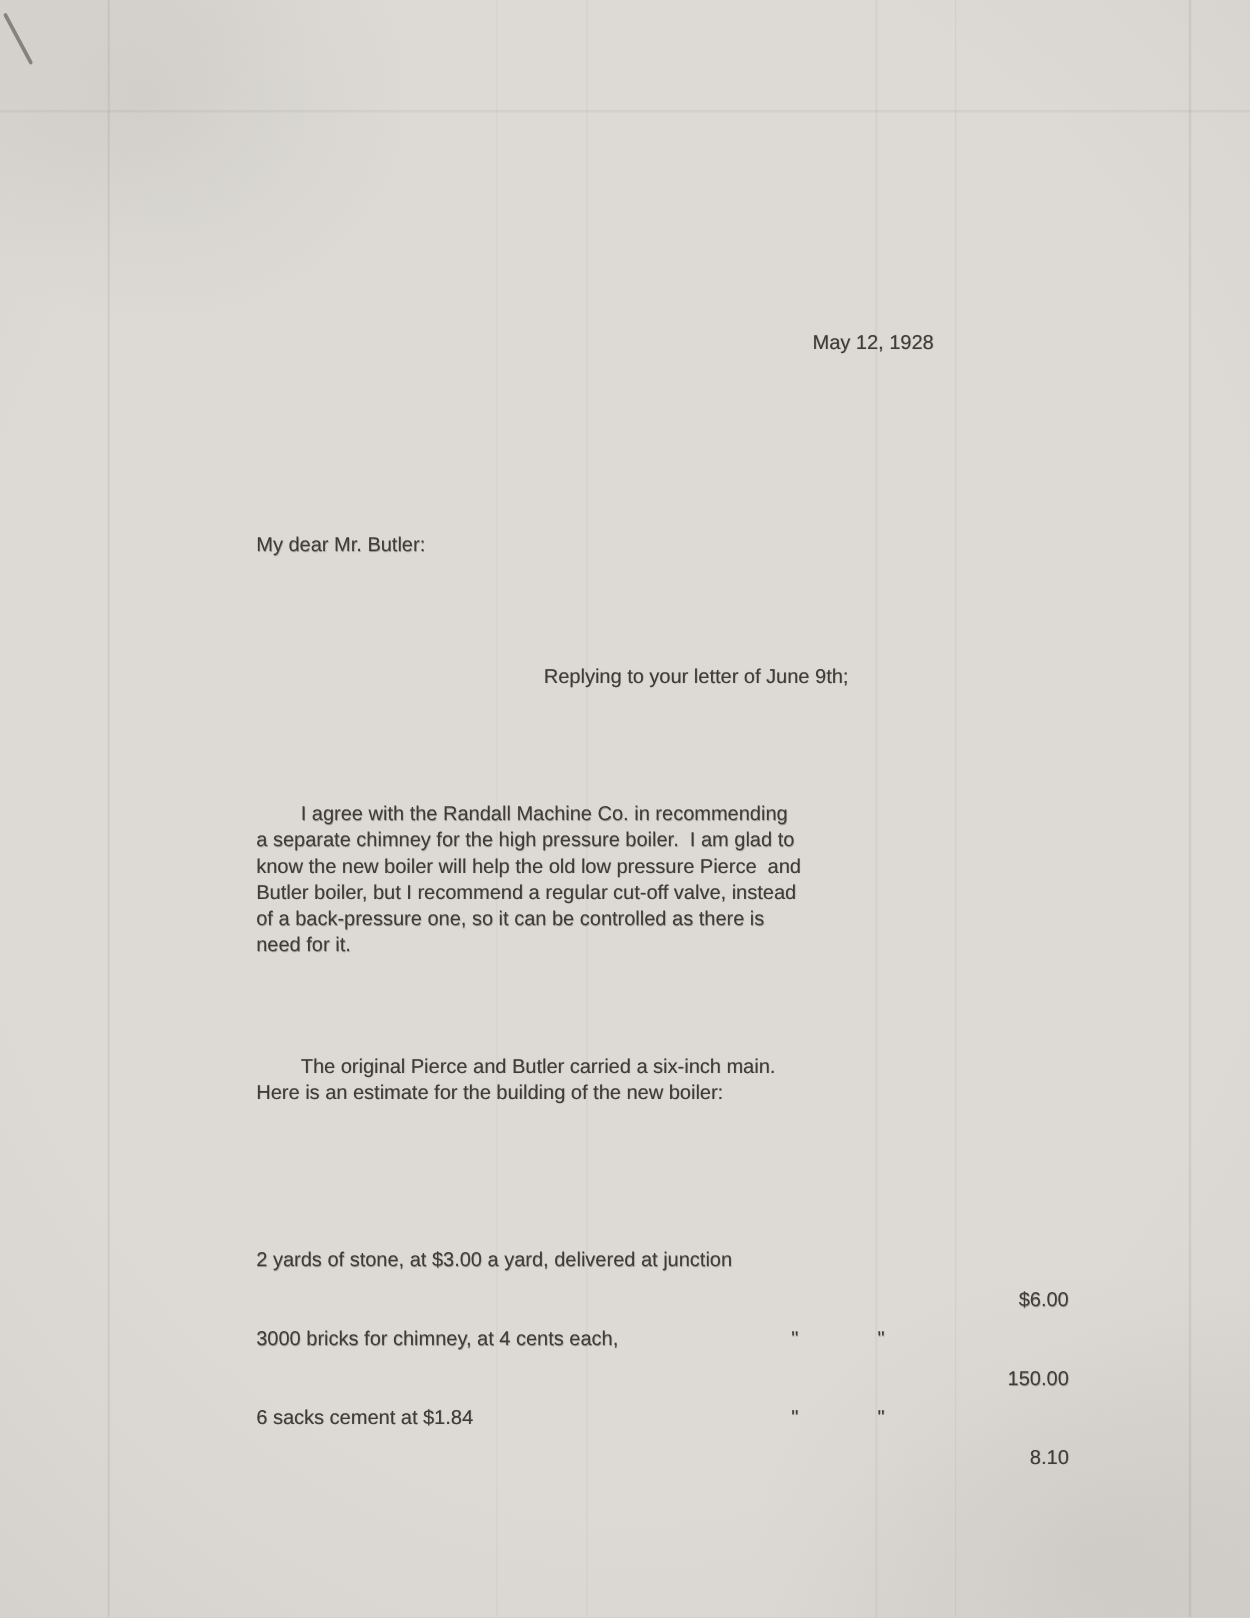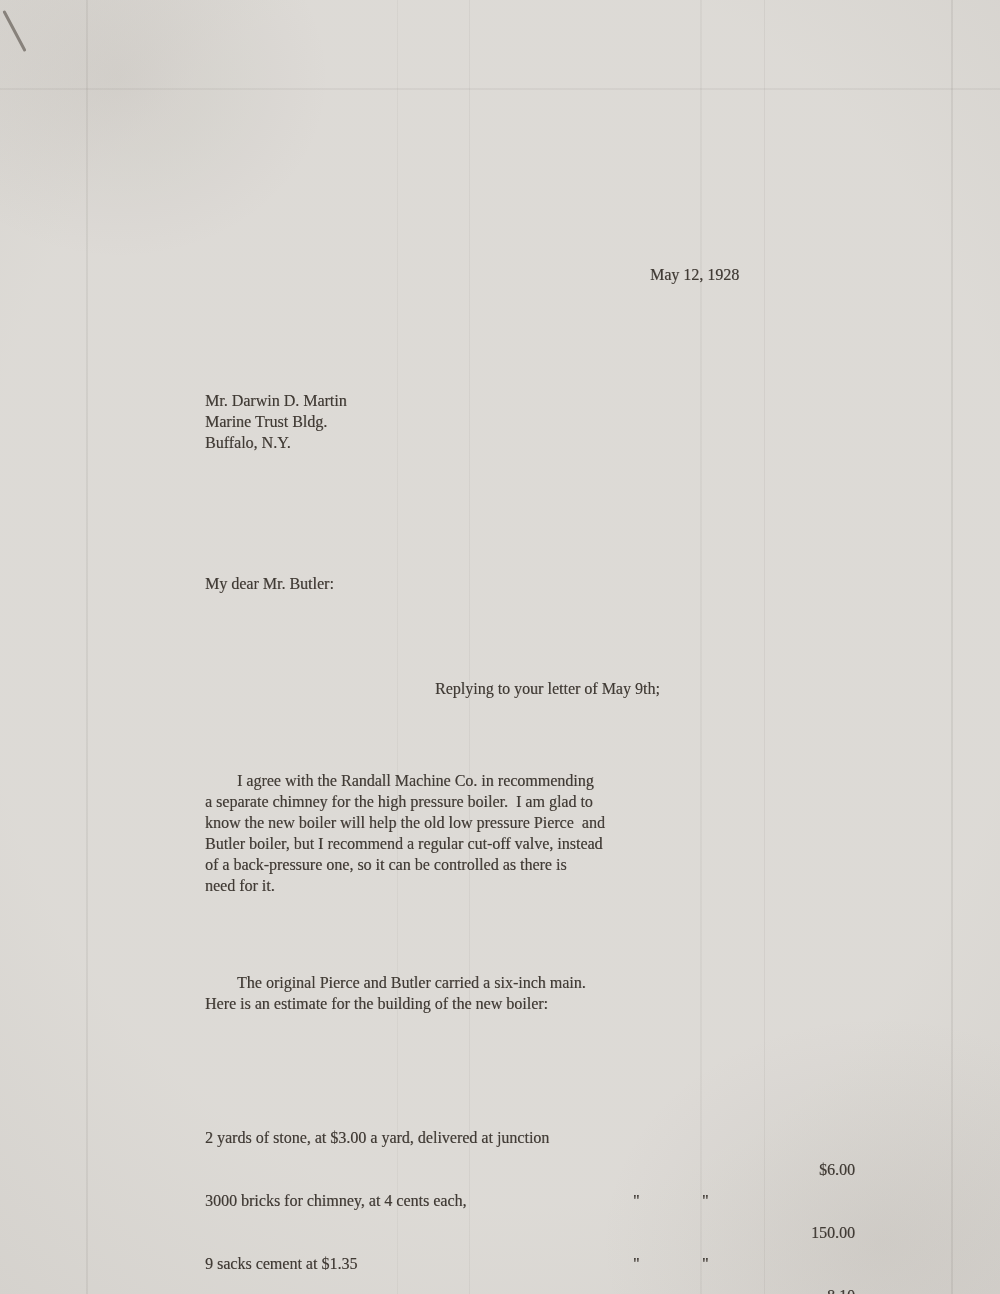--- a/index.html
+++ b/index.html
@@ -6,21 +6,21 @@
     margin: 0;
     padding: 0;
     background: #cfccc7;
   }
   .page {
     position: relative;
     width: 1000px;
     height: 1294px;
     background: #d9d6d1;
     overflow: hidden;
-    font-family: Liberation Serif, serif;
+    font-family: Liberation Sans, sans-serif;
     color: #413b35;
   }
   
   .page::before {
     content: "";
     position: absolute;
     inset: 0;
     pointer-events: none;
     background-image:
       radial-gradient(130% 120% at 50% 45%, rgba(255,255,255,0.10) 40%, rgba(95,88,80,0.16) 100%),
@@ -76,21 +76,21 @@
     width: 650px;
     font-size: 16px;
     line-height: 21px;
     white-space: pre-wrap;
     text-shadow: 0.4px 0.4px 0.6px rgba(60,54,48,0.45);
   }
   .date      { margin-top: 222px; margin-left: 445px; }
   .address   { margin-top: 42px; }
   .salutation{ margin-top: 57px; }
   .reply-line{ margin-top: 21px; margin-left: 230px; }
-  .para1     { margin-top: 8px; }
+  .para1     { margin-top: 26px; }
   .para2     { margin-top: 13px; }
   .estimate  { margin-top: 8px; }
   .row {
     display: flex;
     position: relative;
     height: 21px;
     align-items: flex-start;
   }
   .row .desc { white-space: pre; }
   .row .amt {
@@ -105,27 +105,24 @@
 </style>
 </head>
 <body>
 
 <div class="page">
   <div class="crease"></div>
 
   <div class="content">
     <div class="date">May 12, 1928</div>
 
-    <div class="address">Mr. Darwin D. Martin
-Marine Trust Bldg.
-Buffalo, N.Y.</div>
 
     <div class="salutation">My dear Mr. Butler:</div>
 
-    <div class="reply-line">Replying to your letter of May 9th;</div>
+    <div class="reply-line">Replying to your letter of June 9th;</div>
 
     <div class="para1">        I agree with the Randall Machine Co. in recommending
 a separate chimney for the high pressure boiler.  I am glad to
 know the new boiler will help the old low pressure Pierce  and
 Butler boiler, but I recommend a regular cut-off valve, instead
 of a back-pressure one, so it can be controlled as there is
 need for it.</div>
 
     <div class="para2">        The original Pierce and Butler carried a six-inch main.
 Here is an estimate for the building of the new boiler:</div>
@@ -135,21 +132,21 @@
         <span class="desc">2 yards of stone, at $3.00 a yard, delivered at junction</span>
         <span class="amt">$6.00</span>
       </div>
       <div class="row">
         <span class="desc">3000 bricks for chimney, at 4 cents each,</span>
         <span class="ditto1">"</span>
         <span class="ditto2">"</span>
         <span class="amt">150.00</span>
       </div>
       <div class="row">
-        <span class="desc">9 sacks cement at $1.35</span>
+        <span class="desc">6 sacks cement at $1.84</span>
         <span class="ditto1">"</span>
         <span class="ditto2">"</span>
         <span class="amt">8.10</span>
       </div>
       
       
       
       
       
     </div>

